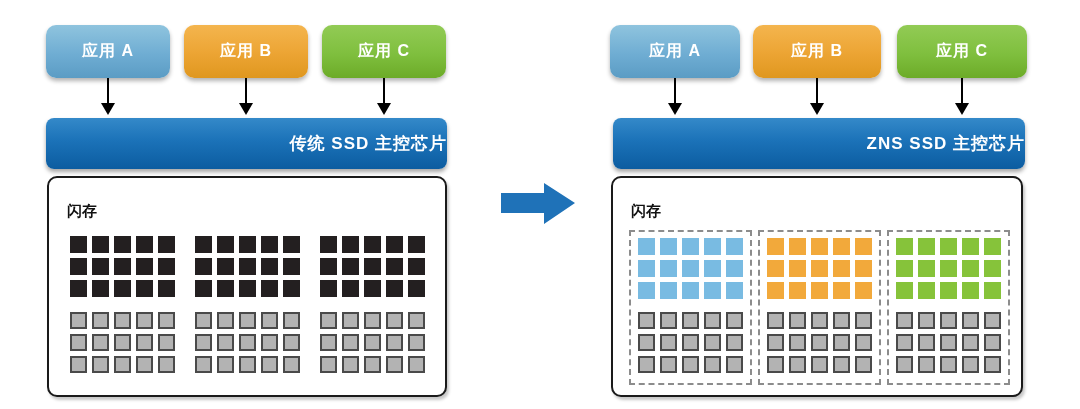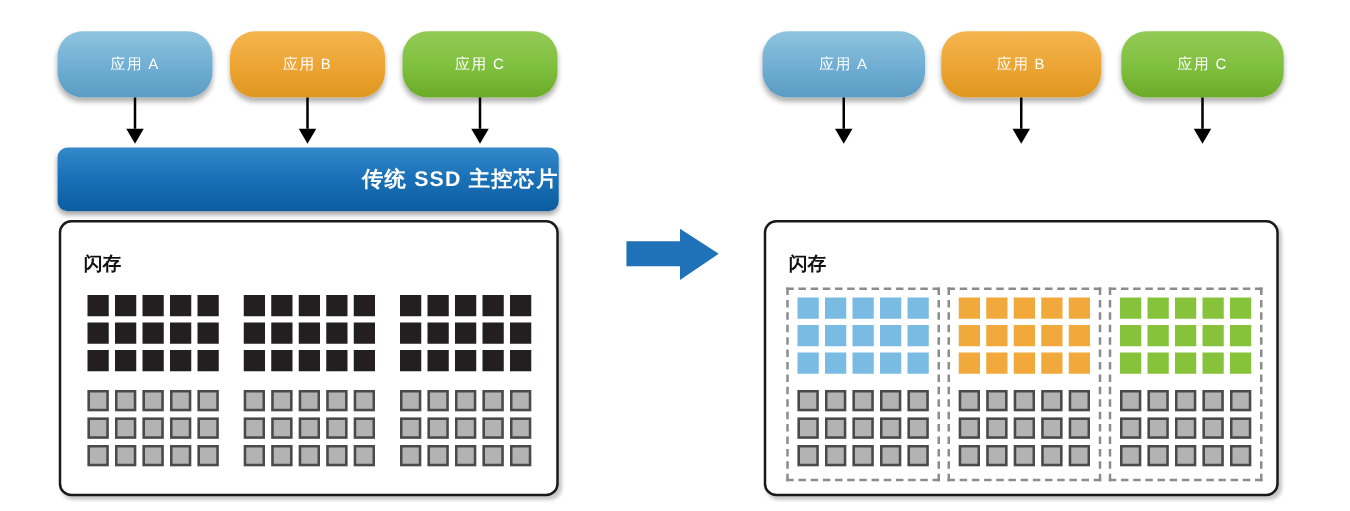--- a/index.html
+++ b/index.html
@@ -3,23 +3,23 @@
 <meta charset="utf-8">
 <style>
   html,body{margin:0;padding:0;background:#fff;}
   .canvas{
     position:relative;width:1080px;height:409px;background:#ffffff;
     font-family:"Liberation Sans","DejaVu Sans",sans-serif;overflow:hidden;
   }
 
   
   .app-box{
-    position:absolute;top:25px;height:53px;border-radius:20px;
+    position:absolute;top:25px;height:53px;border-radius:10px;
     display:flex;align-items:center;justify-content:center;
-    color:#fff;font-weight:normal;font-size:12px;letter-spacing:1px;
+    color:#fff;font-weight:bold;font-size:16px;letter-spacing:1px;
     box-shadow:0 3px 4px rgba(0,0,0,.30);
   }
   .app-blue  {background:linear-gradient(180deg,#8fc4de 0%,var(--app-blue) 55%,#5b9cc4 100%);}
   .app-orange{background:linear-gradient(180deg,#f4b54e 0%,var(--app-orange) 55%,#df971f 100%);align-items:center;}
   .app-green {background:linear-gradient(180deg,#92cb55 0%,var(--app-green) 55%,#6cab28 100%);}
 
   
   .arrow-down{position:absolute;top:78px;width:14px;height:37px;}
   .arrow-down .shaft{width:2px;height:25px;background:#000;margin:0 auto;}
   .arrow-down .head{
@@ -238,20 +238,23 @@
     </div>
   <div class="arrow-down" style="left:810px">
       <div class="shaft"></div>
       <div class="head"></div>
     </div>
   <div class="arrow-down" style="left:955px">
       <div class="shaft"></div>
       <div class="head"></div>
     </div>
 
+  <div class="controller" style="left:613px;width:412px">
+    <span>ZNS SSD 主控芯片</span>
+  </div>
 
   <div class="flash" style="left:611px;width:412px">
     <div class="flash-label">闪存</div>
     <div class="zone" style="left:16px">
       <div class="grid used" style="grid-template-columns: repeat(5, 17px);">
           <div class="cell cell-blue"></div>
           <div class="cell cell-blue"></div>
           <div class="cell cell-blue"></div>
           <div class="cell cell-blue"></div>
           <div class="cell cell-blue"></div>

